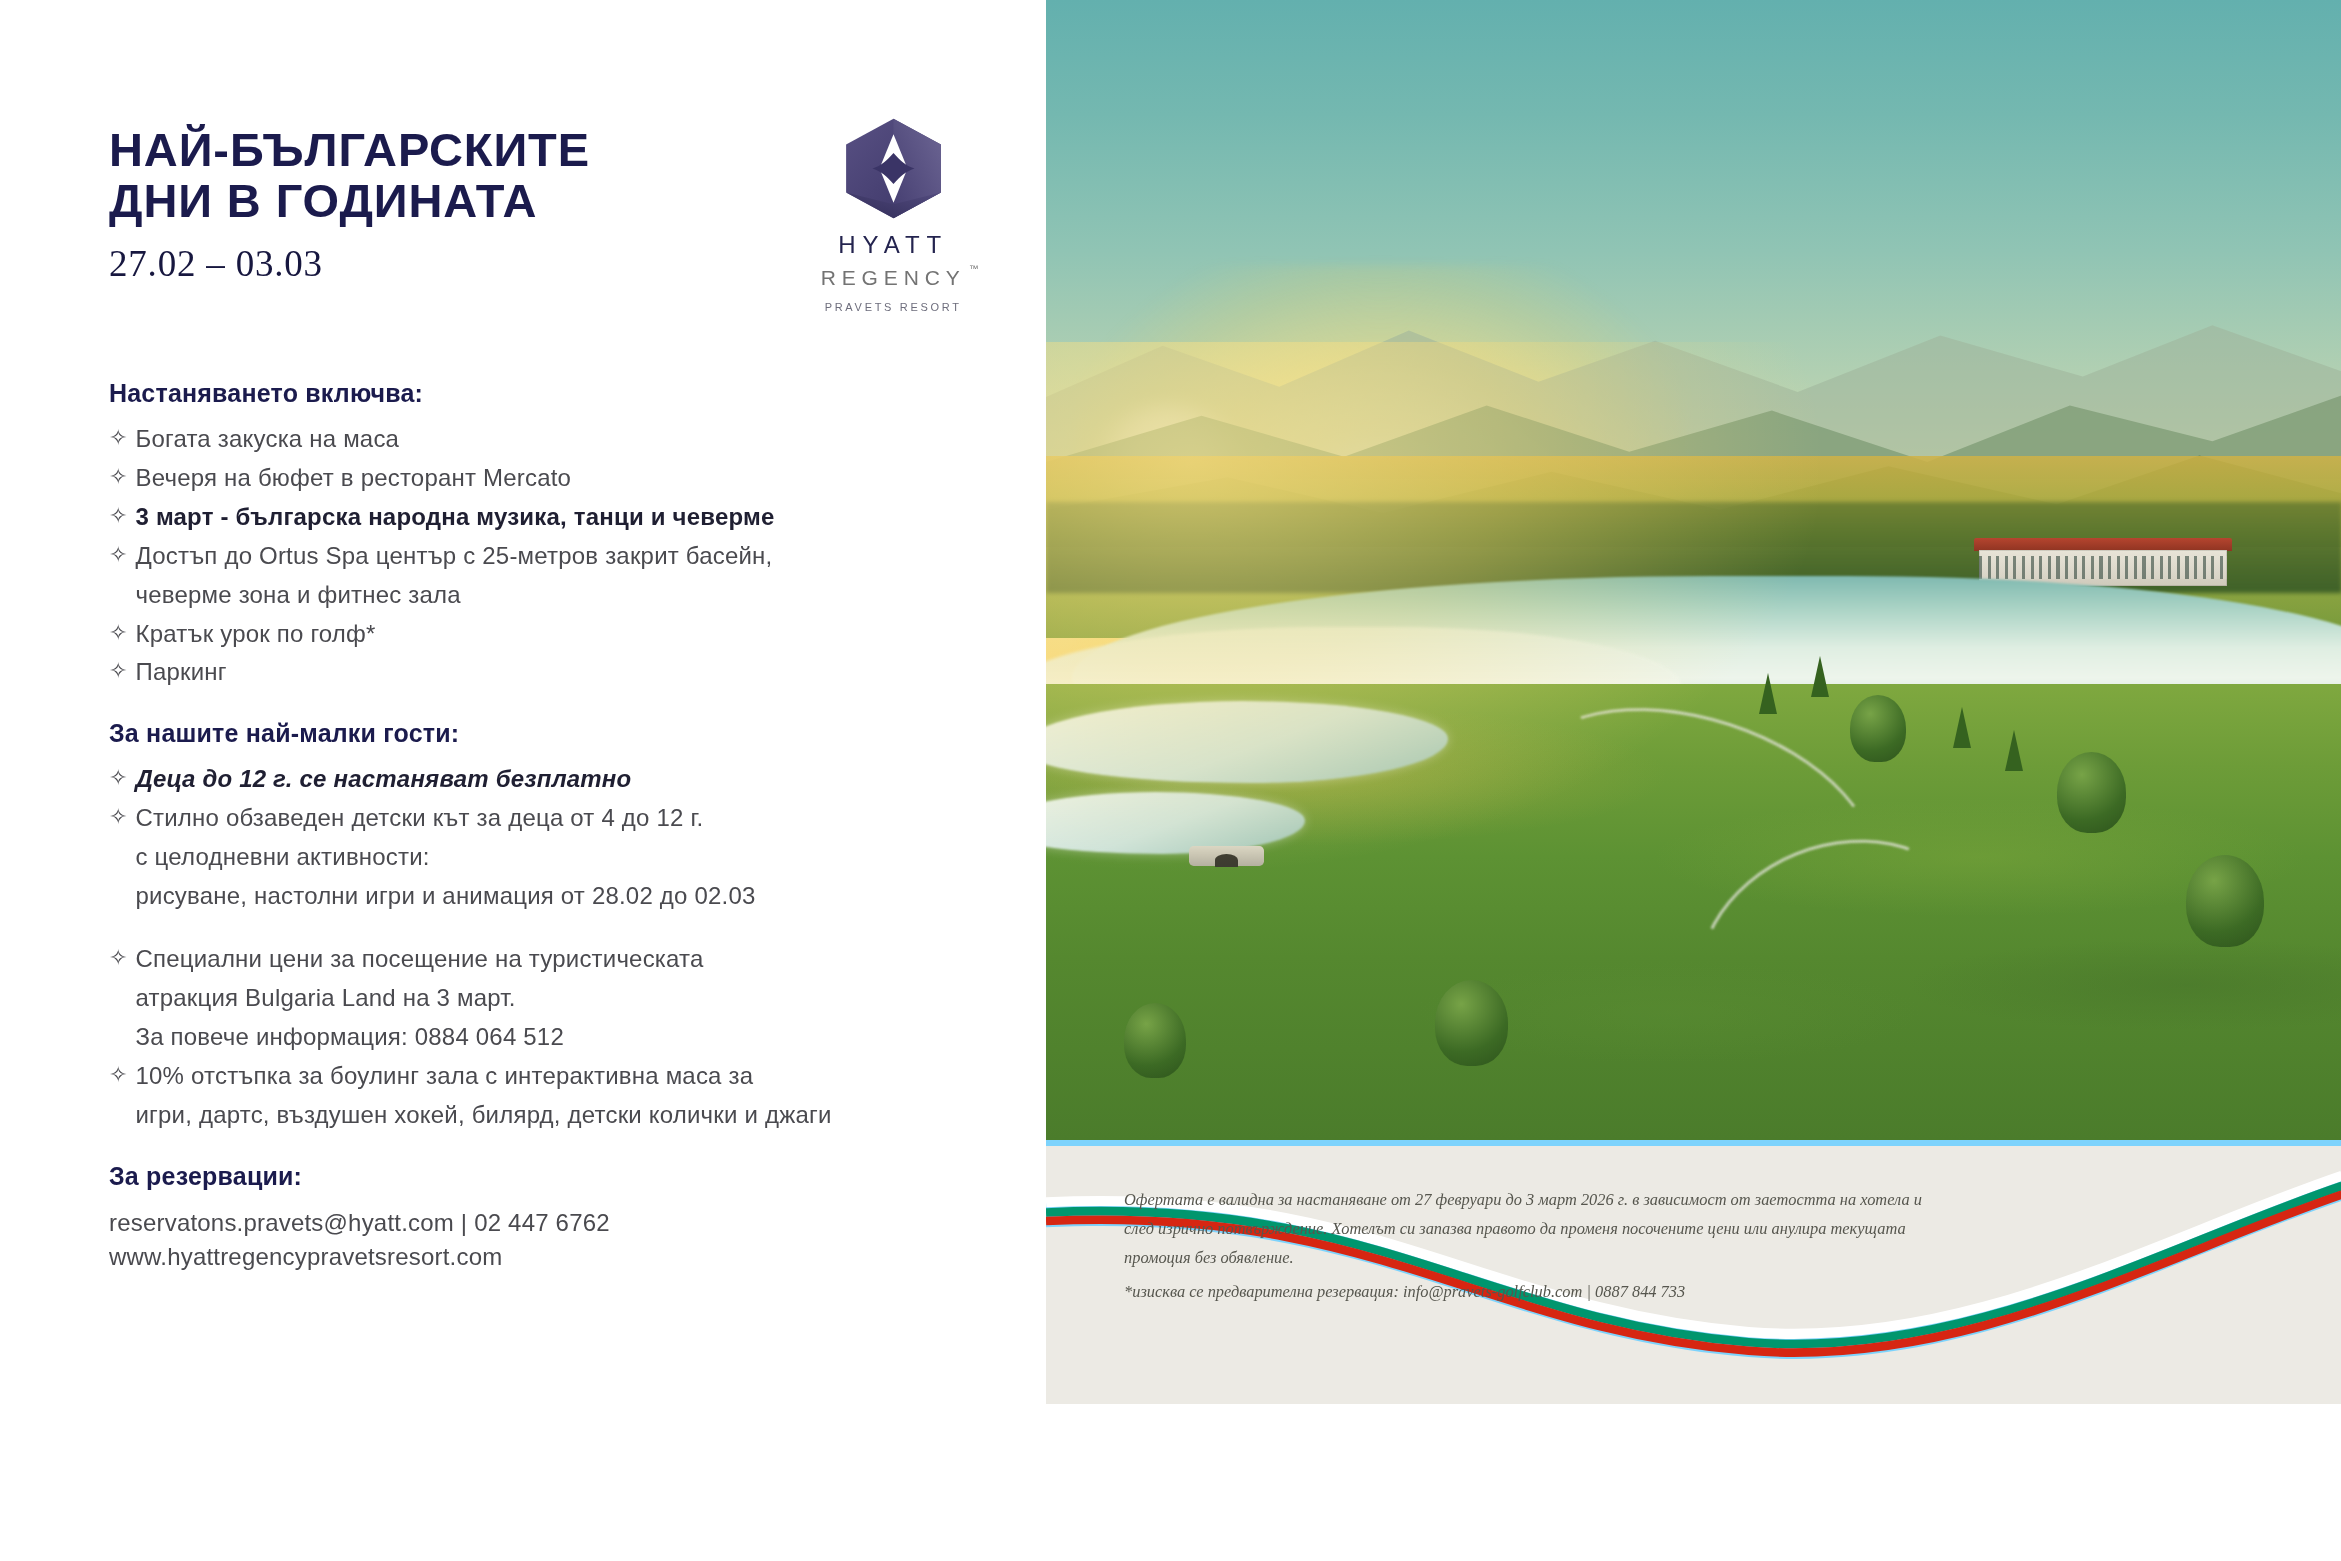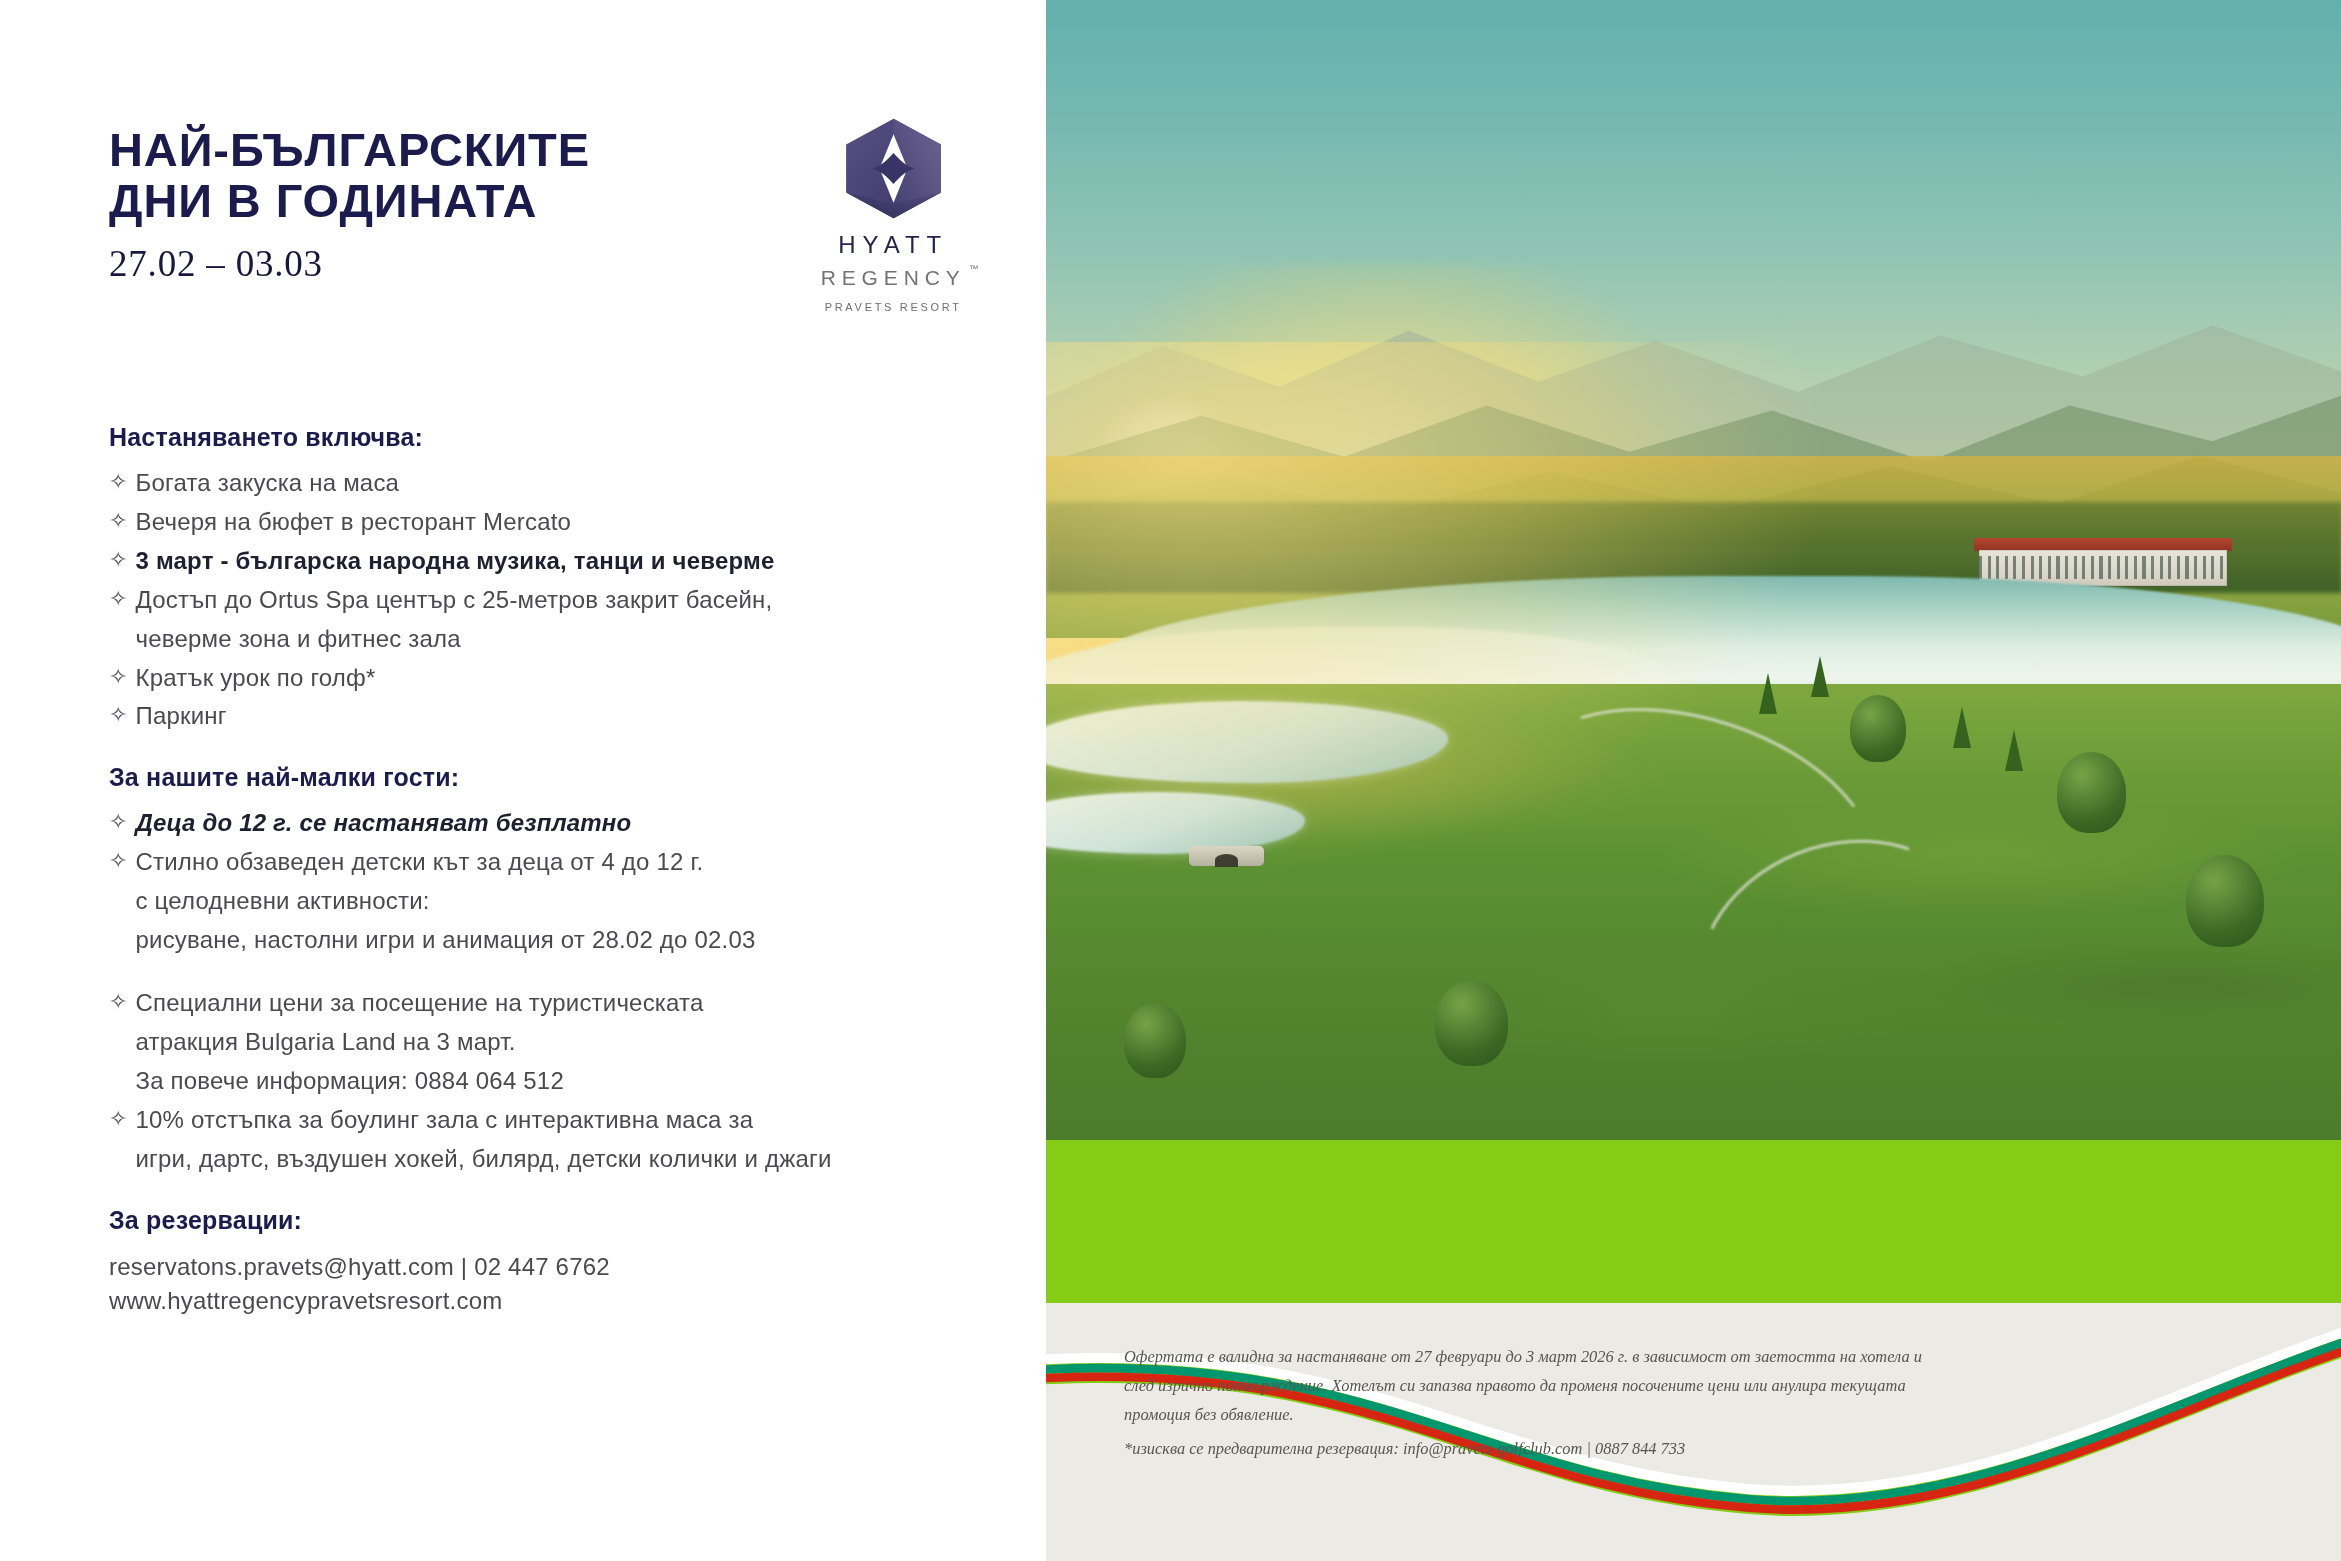--- a/index.html
+++ b/index.html
@@ -44,21 +44,21 @@
     margin-top:7px;position:relative;display:inline-block;
   }
   .logo-regency .tm{
     position:absolute;top:-3.1px;right:-12.5px;font-size:9.4px;letter-spacing:0;
   }
   .logo-sub{
     font-size:11px;letter-spacing:2.7px;color:#6d6d7c;margin-top:11px;
   }
 
   
-  .content{position:absolute;left:109px;top:379px;width:890px;margin-top:44px;}
+  .content{position:absolute;left:109px;top:379px;width:890px;}
   .sect{margin-bottom:31px;}
   .sect-head{
     font-size:25px;font-weight:bold;color:#1b1b4d;
     margin-bottom:15px;letter-spacing:0.2px;
   }
   .line{
     display:flex;align-items:flex-start;
     font-size:24px;color:#4a4a4f;line-height:1.33;
     margin-bottom:7px;letter-spacing:0.2px;
   }
@@ -68,22 +68,22 @@
   .line .txt{flex:1;}
   .line.cont{padding-left:0;}
   .line.cont .txt{padding-left:0;}
   .line.strong .txt{font-weight:bold;color:#1f1f32;}
   .line.strongital .txt{font-weight:bold;font-style:italic;color:#1f1f32;}
 
   .contact{font-size:24px;color:#4a4a4f;line-height:1.45;letter-spacing:0.2px;}
 
   
   .right{
-    flex:1;height:1561px;position:relative;
-    background:#84cc16;overflow:hidden;padding-left:36px;
+    flex:1;height:1404px;position:relative;
+    background:#7dd3fc;overflow:hidden;padding-left:36px;
   }
   .photo{
     position:absolute;left:0;top:0;width:100%;height:1140px;
     overflow:hidden;
   }
   
   .sky{
     position:absolute;inset:0;
     background:linear-gradient(to bottom,
       #63b0ae 0%, #74b8b0 10%, #90c4b4 22%,

